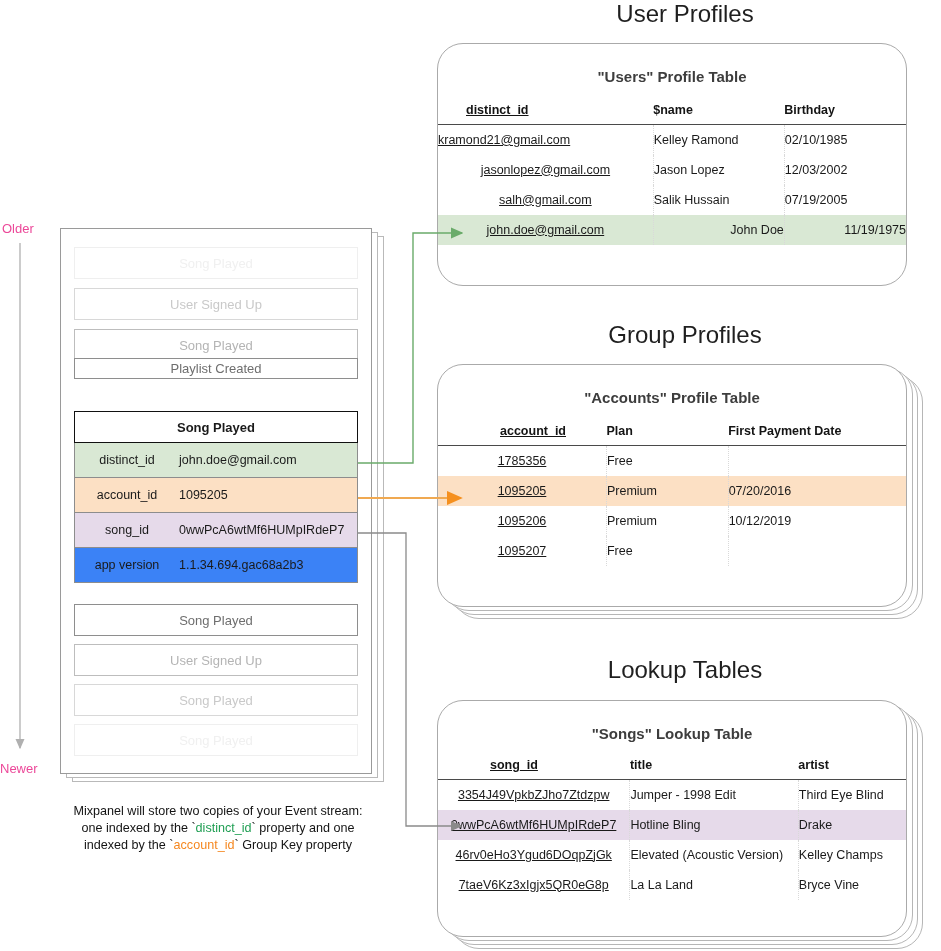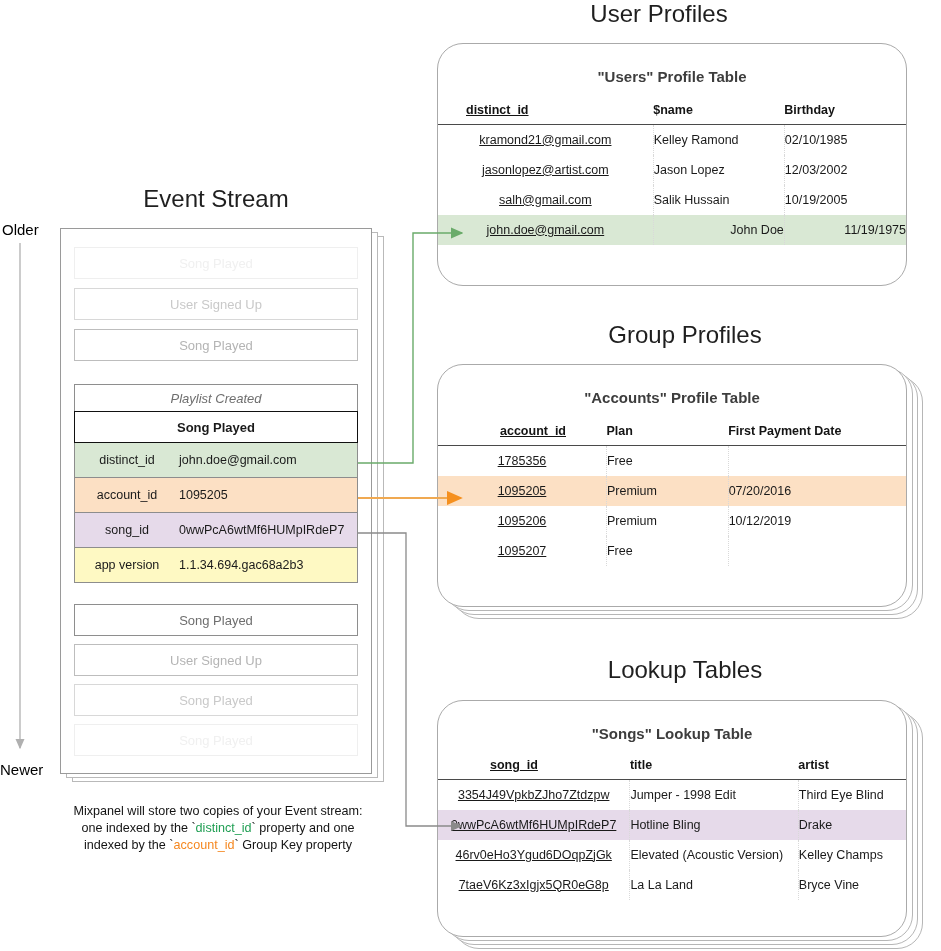--- a/index.html
+++ b/index.html
@@ -121,27 +121,27 @@
     display: flex;
     align-items: center;
     font-size: 12.5px;
     color: #1a1a1a;
   }
   .evt-row .k { width: 104px; text-align: center; }
   .evt-row .v { flex: 1; }
   .r-green { background: #d9e8d4; }
   .r-orange { background: #fce0c4; }
   .r-purple { background: #e6daea; }
-  .r-plain  { background: #fef9c3; }
+  .r-plain  { background: #3b82f6; }
 
   
   .axis-label {
     position: absolute;
-    font-size: 15px;
-    color: #000000;
+    font-size: 13px;
+    color: #ec4899;
     white-space: nowrap;
   }
 
   
   .caption {
     position: absolute;
     text-align: center;
     font-size: 12.6px;
     line-height: 17px;
     color: #141414;
@@ -153,42 +153,41 @@
     position: absolute; left: 0; top: 0;
     width: 941px; height: 951px;
     pointer-events: none;
   }
 </style>
 </head>
 <body>
 
 <div class="stage">
 
-  <div class="section-title" style="left:60px; top:185px; width:312px;">Event Stream</div>
-
-  <div class="section-title" style="left:409px; top:0px; width:500px;">User Profiles</div>
+
+  <div class="section-title" style="left:435px; top:0px; width:500px;">User Profiles</div>
 
   <div class="section-title" style="left:435px; top:321px; width:500px;">Group Profiles</div>
 
   <div class="section-title" style="left:435px; top:656px; width:500px;">Lookup Tables</div>
 
   <div class="axis-label" style="left:2px; top:221px;">Older</div>
   <div class="axis-label" style="left:0px; top:761px;">Newer</div>
 
   <div>
     <div class="es-shadow" style="left:72px; top:236px; width:312px; height:546px;"></div>
     <div class="es-shadow" style="left:66px; top:232px; width:312px; height:546px;"></div>
     <div class="es-frame" style="left:60px; top:228px; width:312px; height:546px;"></div>
   </div>
 
   <div>
     <div class="evt f1" style="left:74px; top:247px; width:284px; height:32px;">Song Played</div>
     <div class="evt f2" style="left:74px; top:288px; width:284px; height:32px;">User Signed Up</div>
     <div class="evt f3" style="left:74px; top:329px; width:284px; height:32px;">Song Played</div>
-    <div class="evt f4" style="left:74px; top:384px; width:284px; height:28px;font-style:italic;">Playlist Created</div>
+    <div class="evt f4" style="left:74px; top:358px; width:284px; height:21px;">Playlist Created</div>
   </div>
 
   <div class="evt-card" style="left:74px; top:411px; width:284px;">
     <div class="evt-head">Song Played</div>
 
     <div class="evt-row r-green">
       <span class="k">distinct_id</span>
       <span class="v">john.doe@gmail.com</span>
     </div>
     <div class="evt-row r-orange">
@@ -235,36 +234,36 @@
         <thead>
           <tr>
             <th style="padding-left:28px;">
               <span class="hdr-u">distinct_id</span></th>
             <th>$name</th>
             <th>Birthday</th>
           </tr>
         </thead>
         <tbody>
           <tr>
-            <td style="text-align:center;">
+            <td style="">
               <span class="idcell">kramond21@gmail.com</span></td>
             <td class="colsep">Kelley Ramond</td>
             <td class="colsep">02/10/1985</td>
           </tr>
           <tr>
             <td style="text-align:center;">
-              <span class="idcell">jasonlopez@artist.com</span></td>
+              <span class="idcell">jasonlopez@gmail.com</span></td>
             <td class="colsep">Jason Lopez</td>
             <td class="colsep">12/03/2002</td>
           </tr>
           <tr>
             <td style="text-align:center;">
               <span class="idcell">salh@gmail.com</span></td>
             <td class="colsep">Salik Hussain</td>
-            <td class="colsep">10/19/2005</td>
+            <td class="colsep">07/19/2005</td>
           </tr>
           <tr class="hl-green">
             <td style="text-align:center;">
               <span class="idcell">john.doe@gmail.com</span></td>
             <td class="colsep">John Doe</td>
             <td class="colsep">11/19/1975</td>
           </tr>
         </tbody>
       </table>
     </div>

